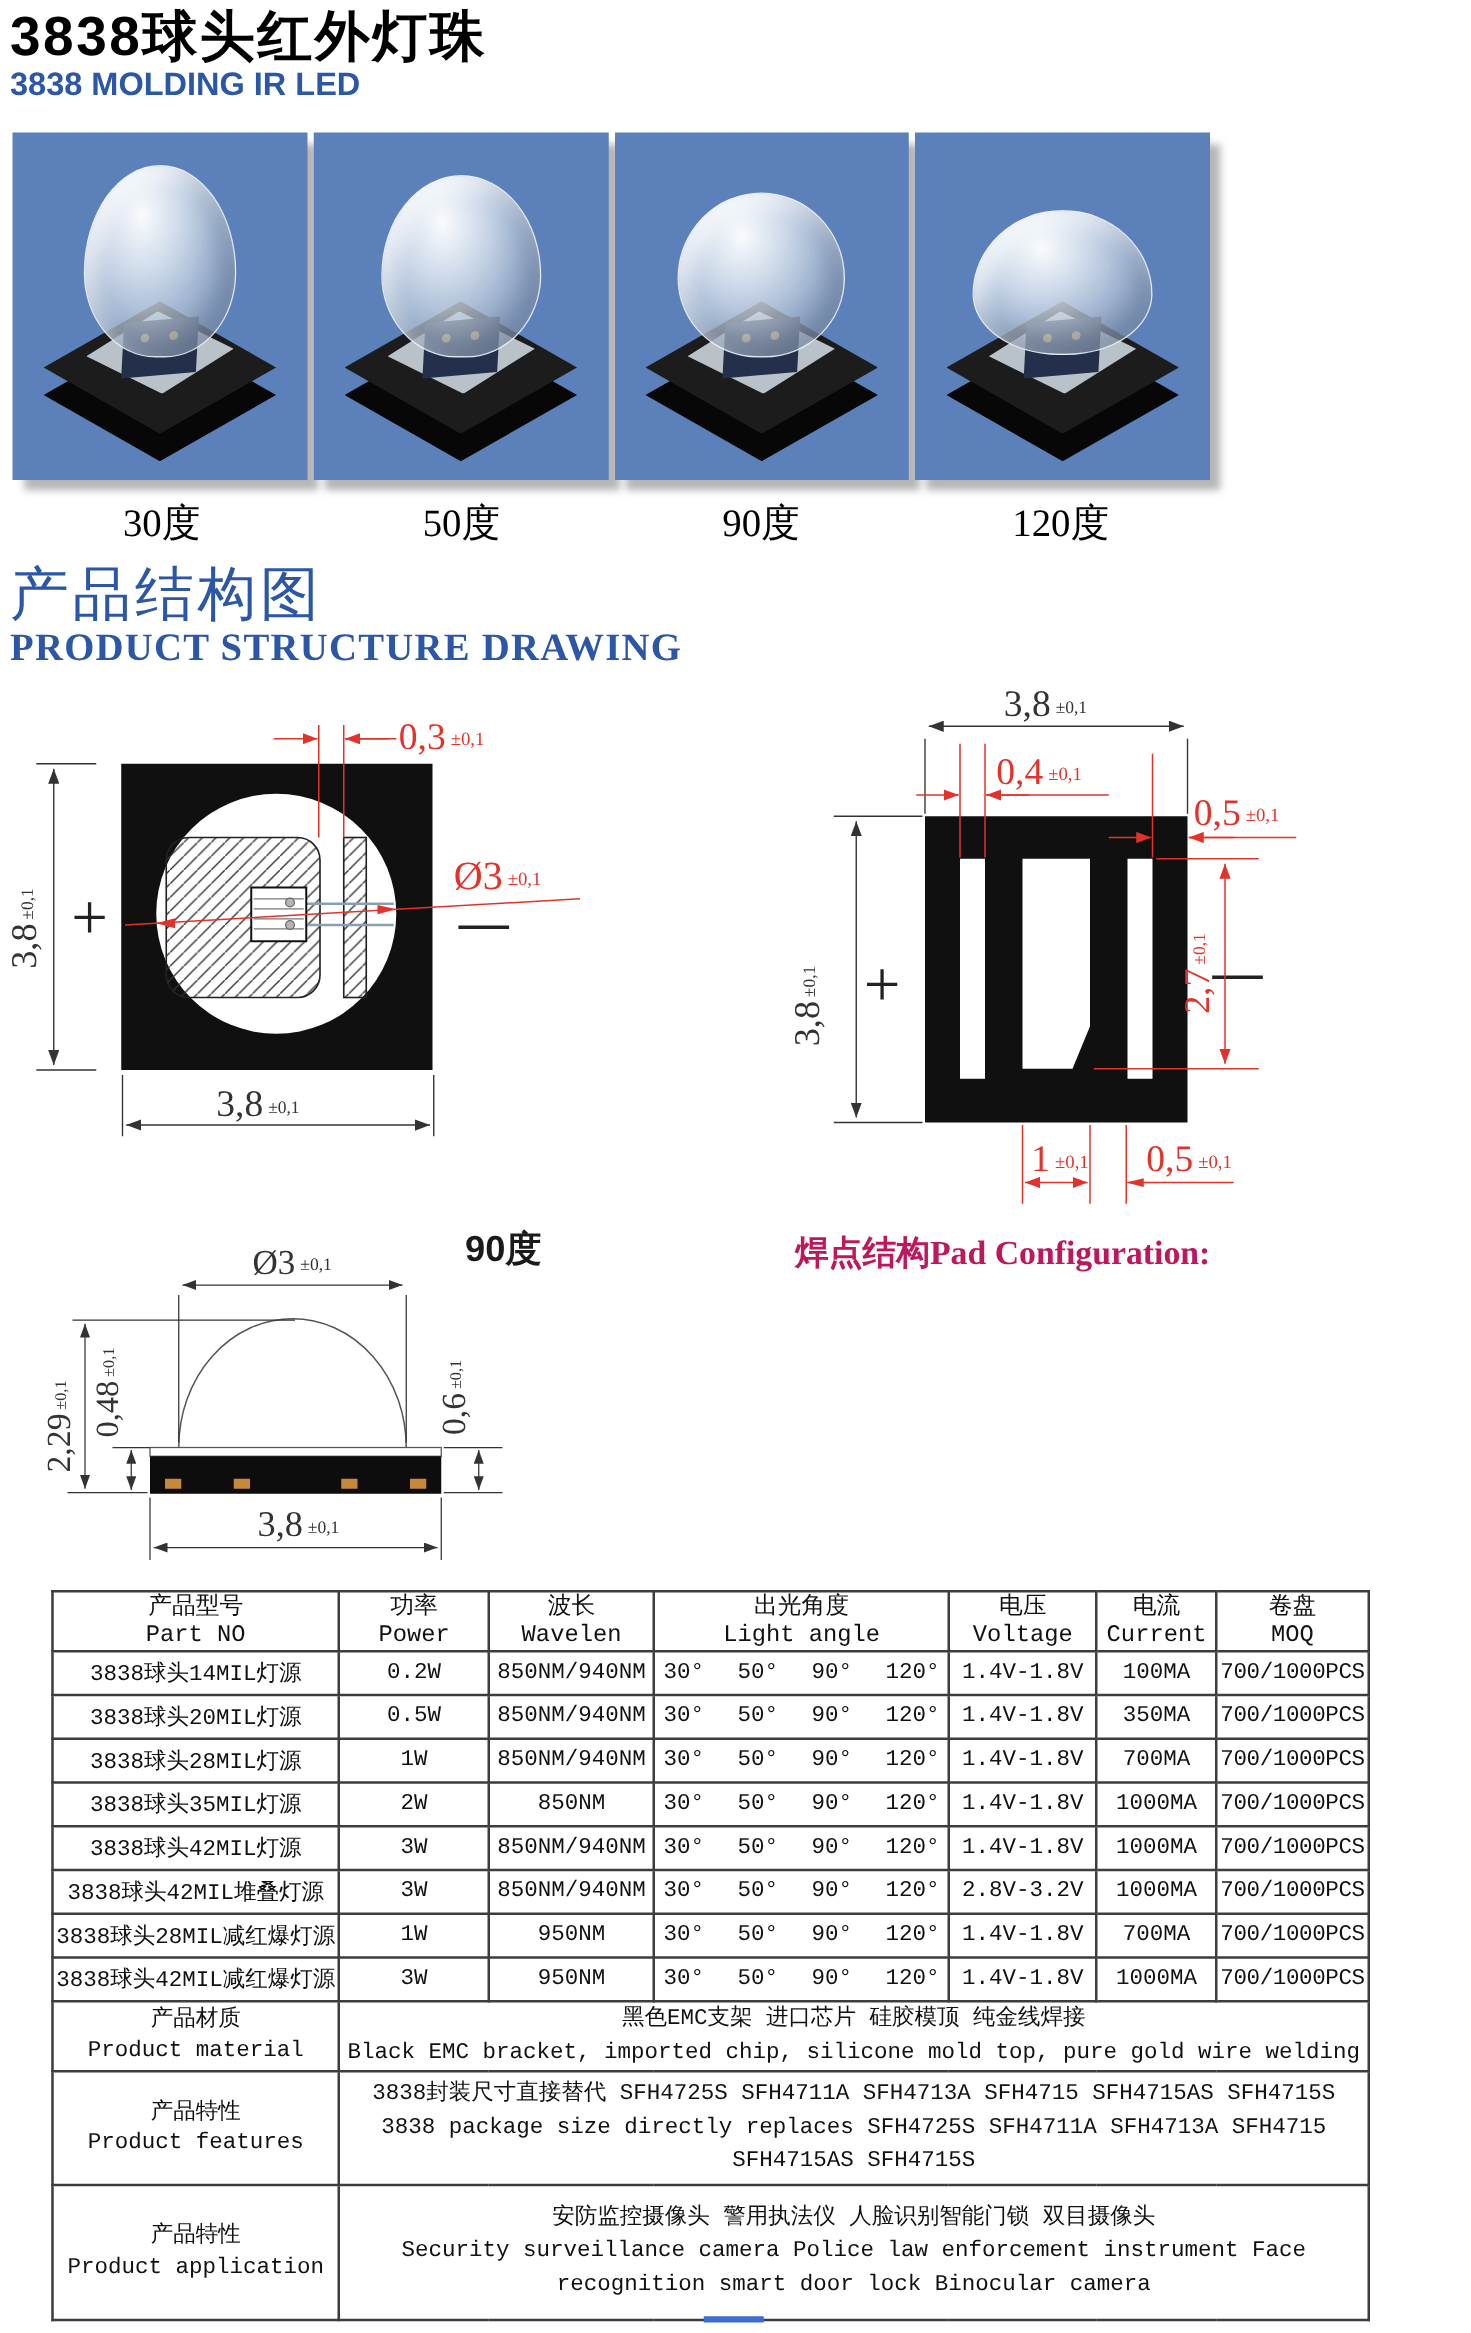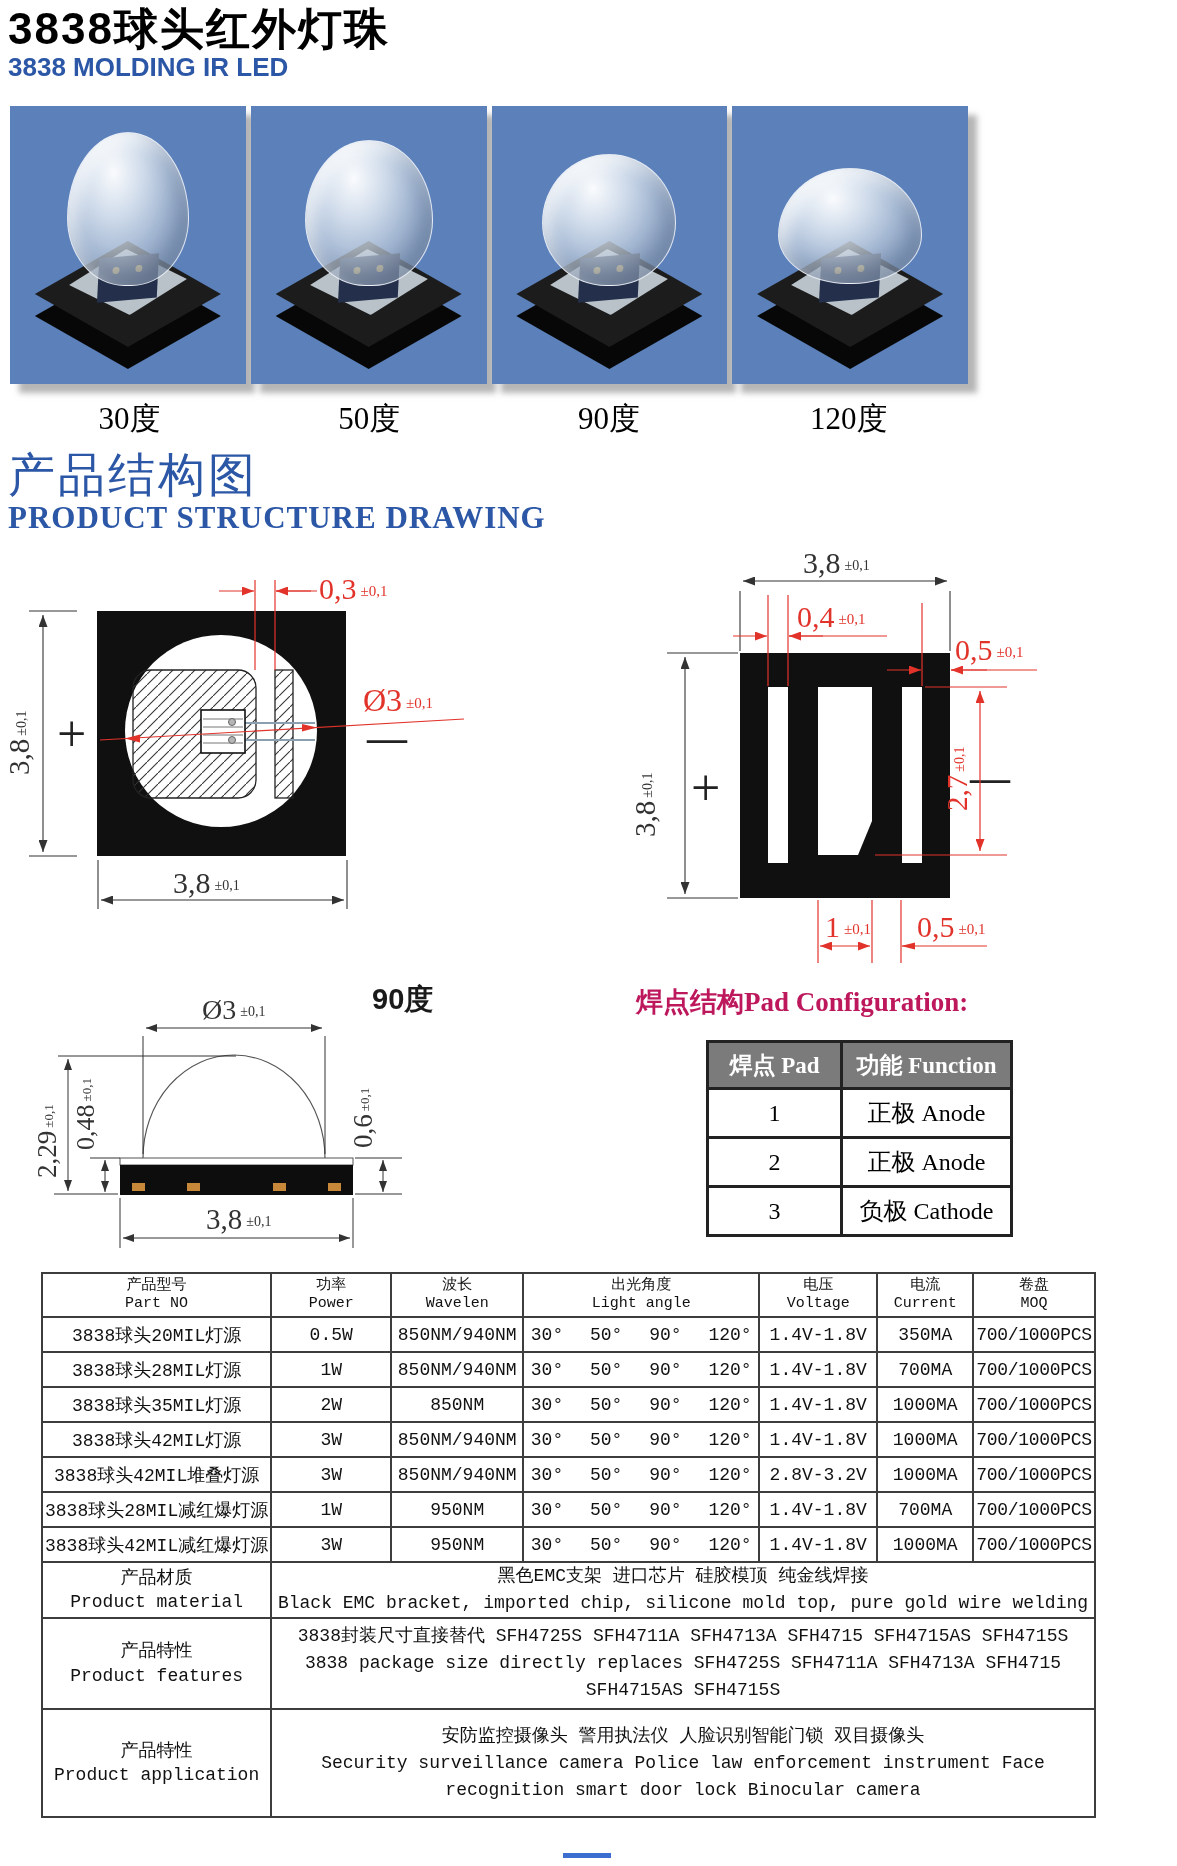--- a/index.html
+++ b/index.html
@@ -58,21 +58,21 @@
   .pad-table{position:absolute;left:706px;top:1040px;border-collapse:collapse;table-layout:fixed;
              font-family:"Liberation Serif",serif;}
   .pad-table th,.pad-table td{border:3px solid #222;text-align:center;vertical-align:middle;}
   .pad-table th{background:#7b7b7b;color:#fff;font-size:23px;font-weight:bold;height:42px;}
   .pad-table td{font-size:24px;color:#000;height:44px;background:#fff;}
 
   
   .spec-table{position:absolute;left:41px;top:1272px;border-collapse:collapse;table-layout:fixed;
               font-family:"Liberation Mono","Liberation Serif",monospace;color:#111;}
   .spec-table th,.spec-table td{border:2px solid #3d3d3d;text-align:center;vertical-align:middle;padding:0 2px;}
-  .spec-table thead th{font-weight:normal;font-size:15px;line-height:1.2;height:42px;}
+  .spec-table thead th{font-weight:normal;font-size:19px;line-height:1.2;height:42px;}
   .spec-table tbody td{font-size:18px;height:33px;white-space:nowrap;}
   .angles{word-spacing:16px;}
   .moq-cell{font-size:16.5px;letter-spacing:-0.3px;}
   .r-material{height:48px;} .r-features{height:91px;} .r-application{height:108px;}
   .mlabel{font-size:19px;line-height:1.35;white-space:nowrap;}
   .mvalue{font-size:18px;line-height:1.5;white-space:normal !important;margin-left:26px;}
   .footer-dash{position:absolute;left:563px;top:1853px;width:48px;height:5px;background:#3c6ed0;}
 </style>
 </head>
 <body>
@@ -285,46 +285,20 @@
     </g>
     <text transform="translate(362,162) rotate(-90)" fill="#333"><tspan font-size="27">0,6</tspan><tspan font-size="13" dx="3" dy="-3">±0,1</tspan></text>
     <g stroke="#333" stroke-width="1">
       <line x1="110" y1="212" x2="110" y2="262"></line>
         <line x1="343" y1="212" x2="343" y2="262"></line>
       <line x1="113" y1="252" x2="340" y2="252" marker-start="url(#ab3)" marker-end="url(#ab3)"></line>
     </g>
     <text x="196" y="243" fill="#333"><tspan font-size="29">3,8</tspan><tspan font-size="14" dx="4" dy="-3">±0,1</tspan></text>
   </svg>
 
-  <table class="pad-table">
-    <colgroup>
-        <col style="width:134px">
-        <col style="width:170px">
-      </colgroup>
-    <thead>
-      <tr>
-        <th>焊点 Pad</th>
-        <th>功能 Function</th>
-      </tr>
-    </thead>
-    <tbody>
-      <tr>
-        <td>1</td>
-        <td>正极 Anode</td>
-      </tr>
-      <tr>
-        <td>2</td>
-        <td>正极 Anode</td>
-      </tr>
-      <tr>
-        <td>3</td>
-        <td>负极 Cathode</td>
-      </tr>
-    </tbody>
-  </table>
 
   <table class="spec-table">
     <colgroup>
       <col style="width:229px">
         <col style="width:120px">
         <col style="width:132px">
       <col style="width:236px">
         <col style="width:118px">
         <col style="width:96px">
         <col style="width:110px">
@@ -356,20 +330,29 @@
             <div>Current</div>
           </th>
         <th>
             <div>卷盘</div>
             <div>MOQ</div>
           </th>
       </tr>
     </thead>
     <tbody>
       <tr>
+        <td>3838球头14MIL灯源</td>
+        <td>0.2W</td>
+        <td>850NM/940NM</td>
+        <td class="angles">30° 50° 90° 120°</td>
+        <td>1.4V-1.8V</td>
+        <td>100MA</td>
+        <td class="moq-cell">700/1000PCS</td>
+      </tr>
+      <tr>
         <td>3838球头20MIL灯源</td>
         <td>0.5W</td>
         <td>850NM/940NM</td>
         <td class="angles">30° 50° 90° 120°</td>
         <td>1.4V-1.8V</td>
         <td>350MA</td>
         <td class="moq-cell">700/1000PCS</td>
       </tr>
       <tr>
         <td>3838球头28MIL灯源</td>

